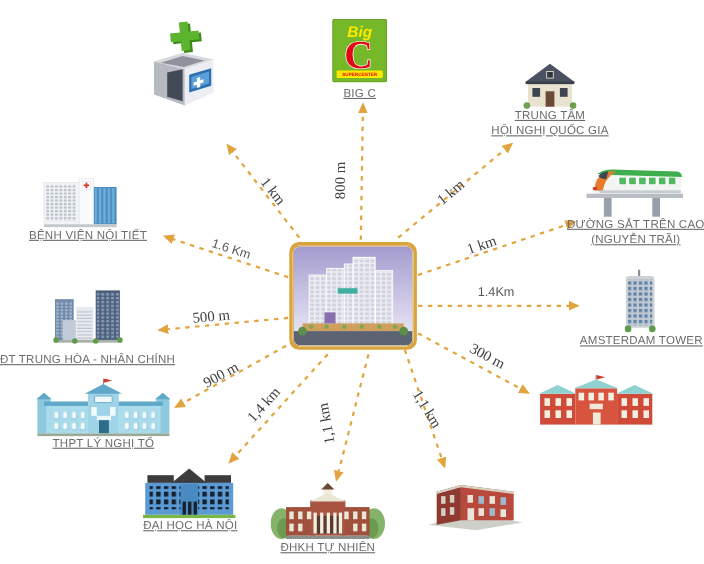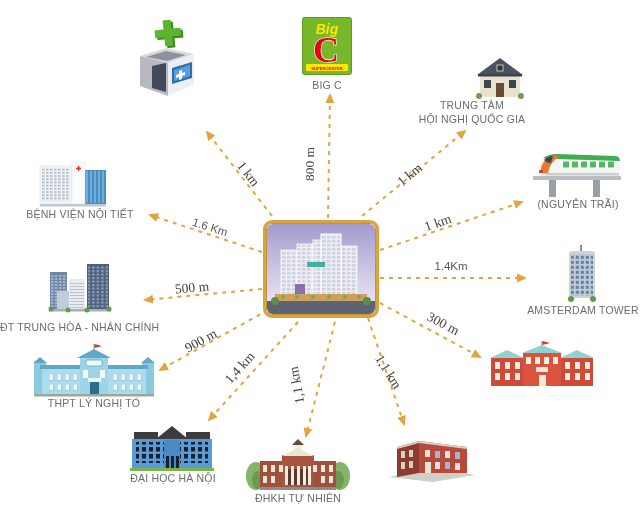--- a/index.html
+++ b/index.html
@@ -2,21 +2,21 @@
 <html><head>
 <meta charset="utf-8">
 <style>
   html,body{margin:0;padding:0;background:#fff;}
   .canvas{position:relative;width:640px;height:513px;background:#ffffff;overflow:hidden;
           font-family:"Liberation Sans",sans-serif;}
   .arrows{position:absolute;left:0;top:0;width:640px;height:513px;}
   .icon{position:absolute;line-height:0;}
   .loc-label{position:absolute;transform:translateX(-50%);text-align:center;white-space:nowrap;
              color:#6B6C6E;font-size:10.5px;letter-spacing:.2px;line-height:1.3;}
-  .loc-label span{display:block;}
+  .loc-label span{display:block;text-decoration:underline;}
   .dist{position:absolute;white-space:nowrap;transform-origin:center;color:#3F3F41;}
   .dist.serif{font-family:"Liberation Serif",serif;font-size:13.5px;}
   .dist.sans{font-family:"Liberation Sans",sans-serif;font-size:11.5px;color:#58585A;}
   .frame{position:absolute;left:263px;top:220px;width:108px;height:90px;border:3px solid #D9A43C;
          border-radius:9px;background:#fff;padding:1px;box-shadow:0 0 0 1px #c8922f inset;}
   .frame svg{border-radius:6px;display:block;}
 </style>
 </head>
 <body>
 
@@ -343,25 +343,26 @@
       <rect x="37" y="6" width="7" height="7" fill="#ffffff" stroke="#e0e2e6" stroke-width="0.5"></rect>
       <rect x="39.8" y="7" width="1.6" height="5" fill="#d23b2a"></rect>
       <rect x="38" y="8.7" width="5" height="1.6" fill="#d23b2a"></rect>
       <rect x="2" y="45" width="66" height="2.5" fill="#c2c8ce"></rect>
     </svg>
   </div>
 
   <div class="loc-label" style="left:327px;top:79px">
       <span>BIG C</span>
     </div>
-  <div class="loc-label" style="left:472px;top:99px">
+  <div class="loc-label" style="left:500px;top:99px">
       <span>TRUNG TÂM</span>
       <span>HỘI NGHỊ QUỐC GIA</span>
     </div>
   <div class="loc-label" style="left:578px;top:198px">
+      <span>ĐƯỜNG SẮT TRÊN CAO</span>
       <span>(NGUYỄN TRÃI)</span>
     </div>
   <div class="loc-label" style="left:583px;top:304px">
       <span>AMSTERDAM TOWER</span>
     </div>
   <div class="loc-label" style="left:298px;top:492px">
       <span>ĐHKH TỰ NHIÊN</span>
     </div>
   <div class="loc-label" style="left:173px;top:472px">
       <span>ĐẠI HỌC HÀ NỘI</span>

